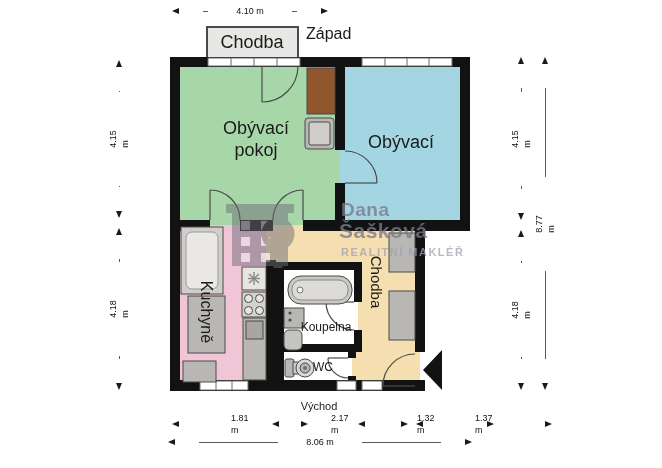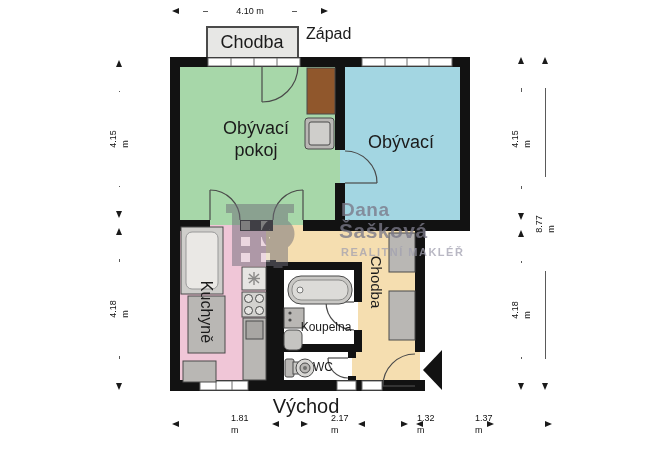--- a/index.html
+++ b/index.html
@@ -207,21 +207,21 @@
   </svg>
 
   <div class="lbl room-lbl center" style="left:252px;top:42px;font-size:18px;">Chodba</div>
   <div class="lbl" style="left:306px;top:25px;font-size:16px;">Západ</div>
   <div class="lbl room-lbl center wrap" style="left:256px;top:140px;width:96px;font-size:18px;">Obývací pokoj</div>
   <div class="lbl room-lbl center" style="left:401px;top:142px;font-size:18px;">Obývací</div>
   <div class="lbl rot90" style="left:206px;top:312px;font-size:16px;">Kuchyně</div>
   <div class="lbl rot90" style="left:376px;top:282px;font-size:15px;">Chodba</div>
   <div class="lbl center" style="left:326px;top:327px;font-size:12px;">Koupelna</div>
   <div class="lbl center" style="left:323px;top:367px;font-size:12px;">WC</div>
-  <div class="lbl center" style="left:306px;top:406px;font-size:20px;">Východ</div>
+  <div class="lbl center" style="left:319px;top:406px;font-size:11px;">Východ</div>
 
   <div class="wm" style="left:341px;top:199px;font-size:19px;">Dana</div>
   <div class="wm wm-sub" style="left:341px;top:246px;font-size:11px;letter-spacing:1.5px;">REALITNÍ MAKLÉŘ</div>
   <div class="wm" style="left:339px;top:219px;font-size:21px;">Šašková</div>
 
   <div class="dim dim-h" style="left:172px;top:5px;width:156px;">
     <span class="arr w"></span>
       <span class="seg"></span>
     <span class="dim-label">4.10 m</span>
     <span class="seg"></span>
@@ -297,14 +297,21 @@
     <span class="seg"></span>
       <span class="arr e"></span>
   </div>
   <div class="dim dim-h" style="left:416px;top:418px;width:54px;">
     <span class="arr w"></span>
       <span class="seg"></span>
     <span class="dim-label">1.37 m</span>
     <span class="seg"></span>
       <span class="arr e"></span>
   </div>
+  <div class="dim dim-h" style="left:168px;top:436px;width:304px;">
+    <span class="arr w"></span>
+      <span class="seg"></span>
+    <span class="dim-label">8.06 m</span>
+    <span class="seg"></span>
+      <span class="arr e"></span>
+  </div>
 
 </div>
 
 </body></html>

